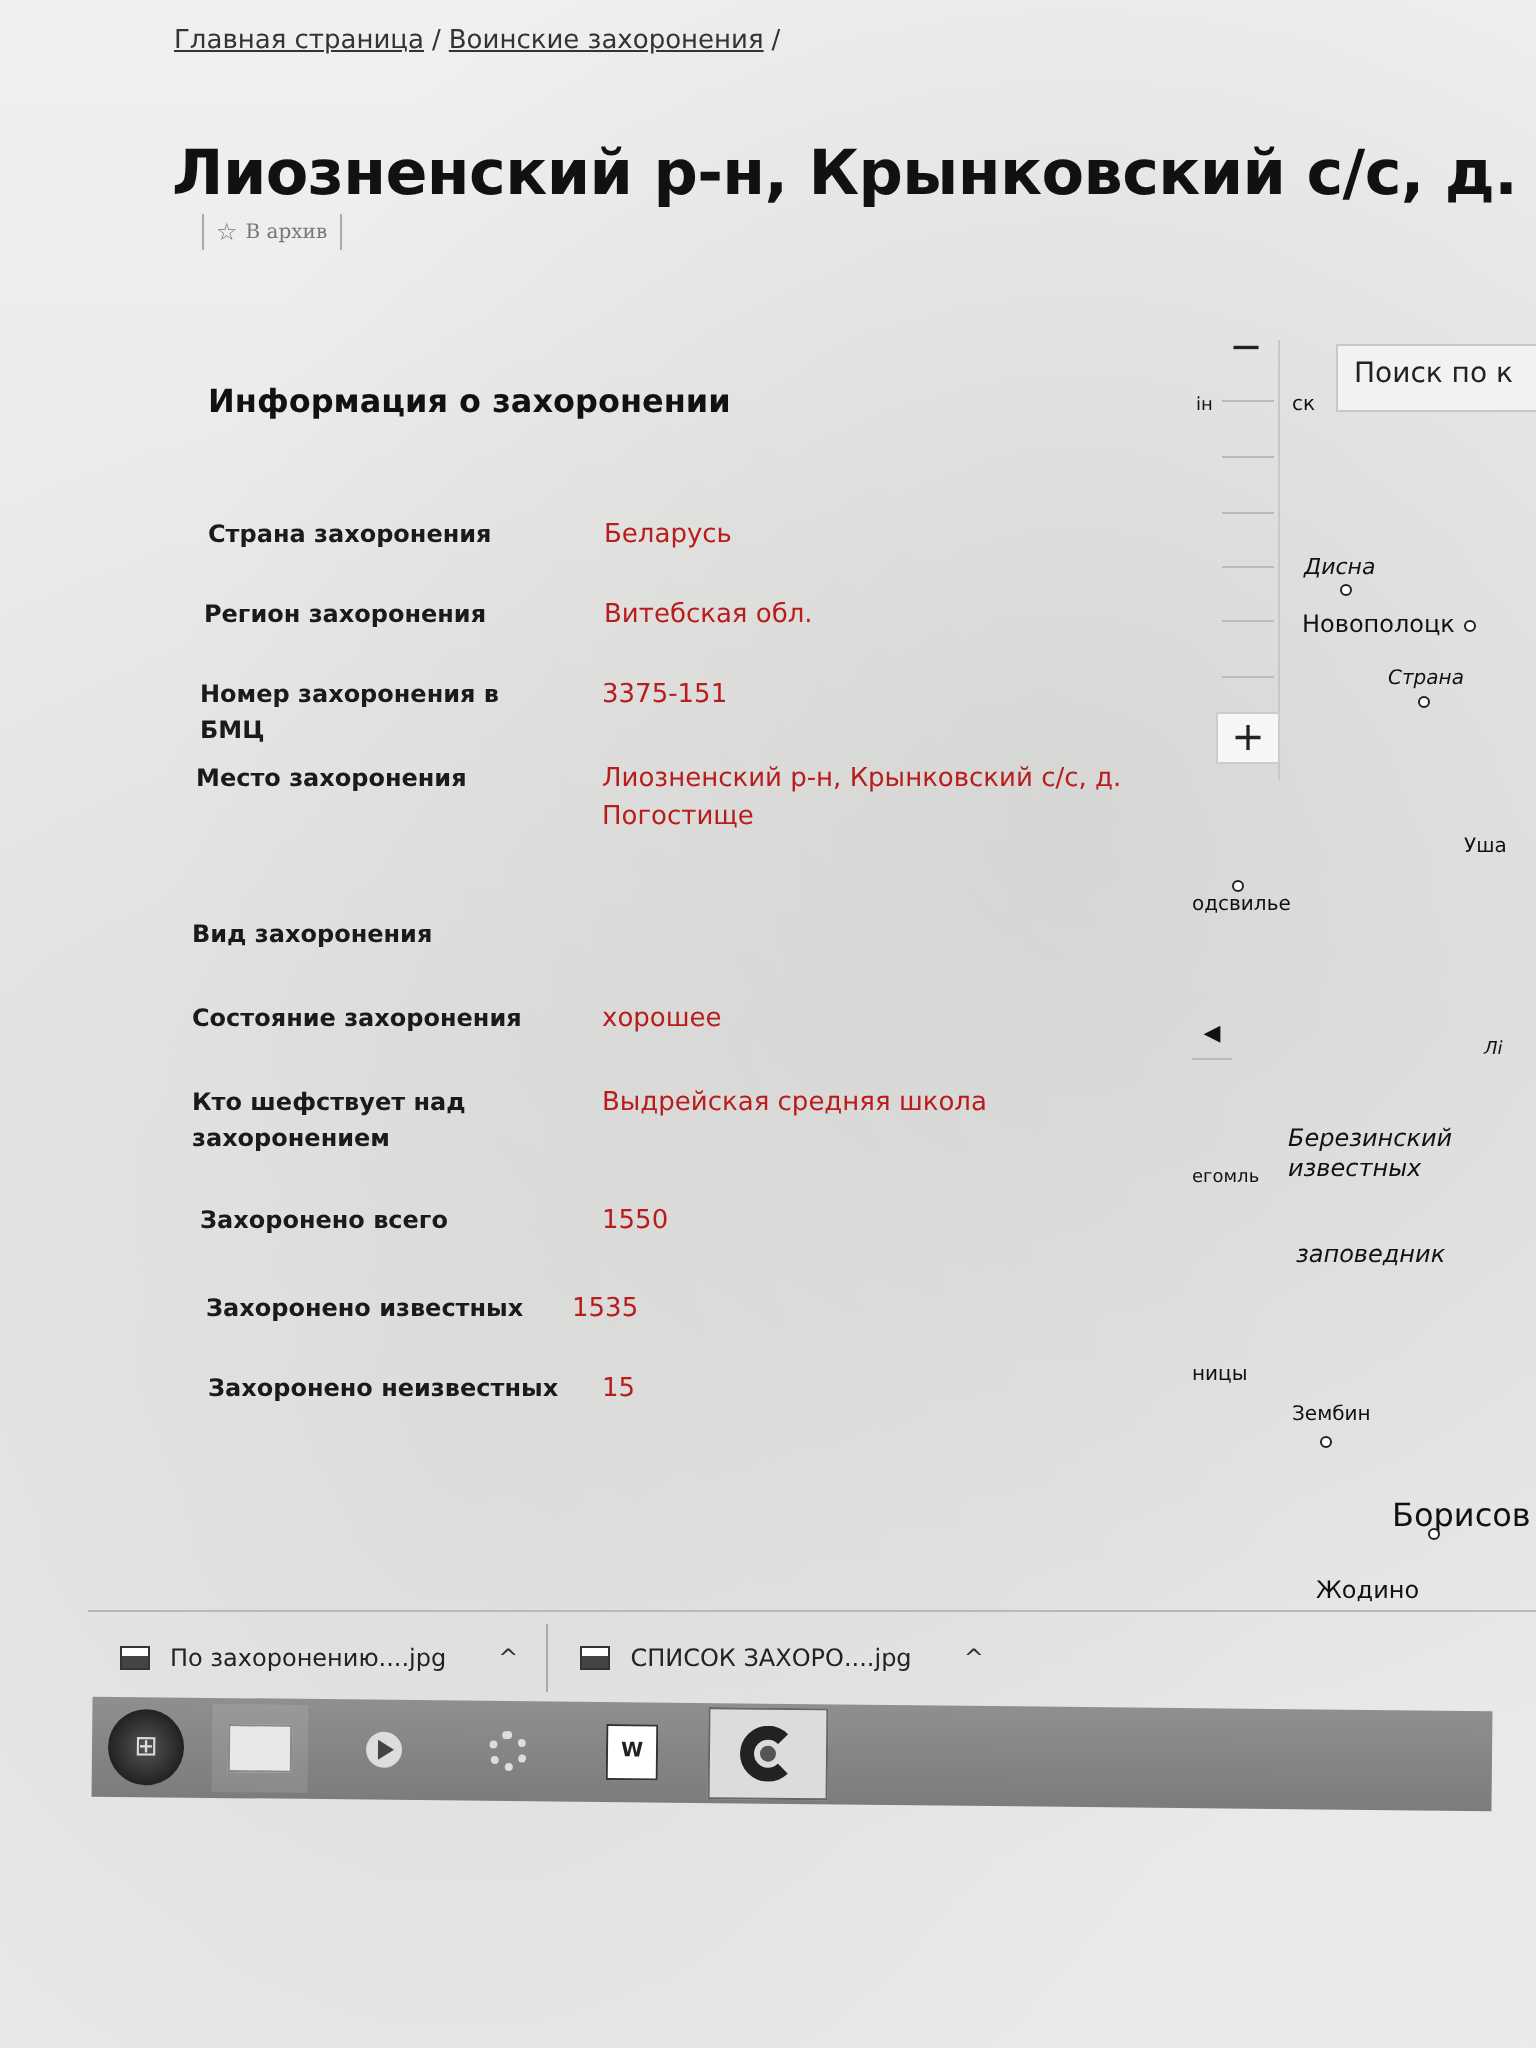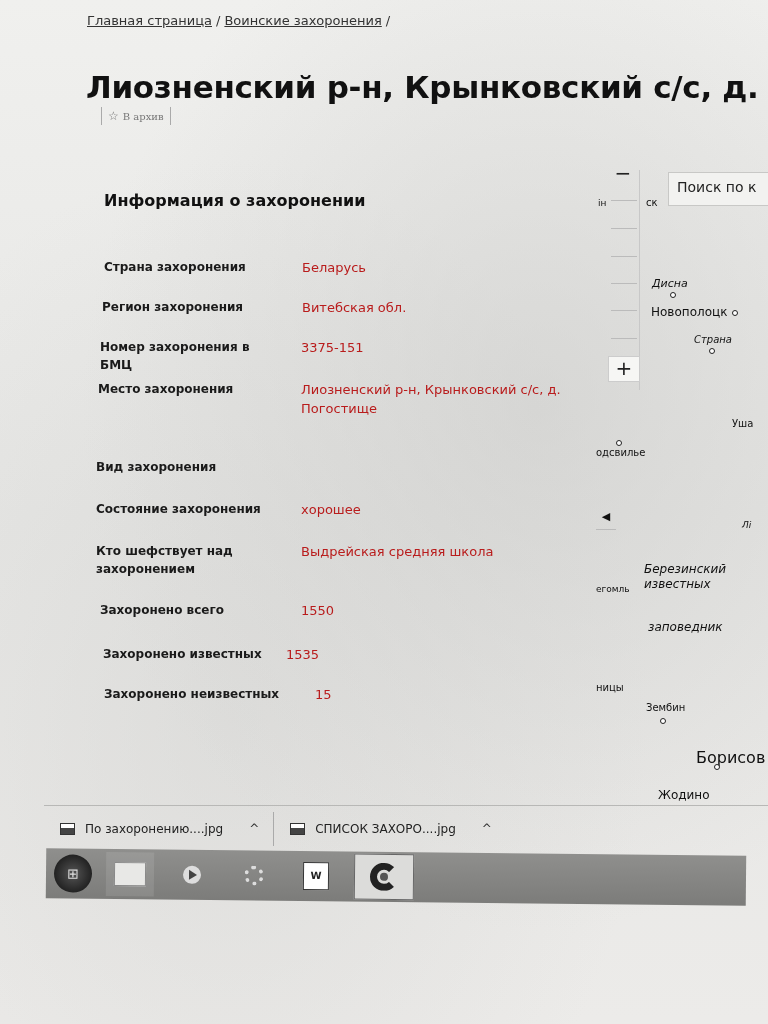--- a/index.html
+++ b/index.html
@@ -154,21 +154,21 @@
   <div class="info-row" style="left:100px; top:601px;">
     <span class="info-label">Захоронено всего</span>
     <span class="info-value" style="left:201px;">1550</span>
   </div>
   <div class="info-row" style="left:103px; top:645px;">
     <span class="info-label">Захоронено известных</span>
     <span class="info-value" style="left:183px;">1535</span>
   </div>
   <div class="info-row" style="left:104px; top:685px;">
     <span class="info-label">Захоронено неизвестных</span>
-    <span class="info-value" style="left:211px;">15</span>
+    <span class="info-value" style="left:197px;">15</span>
   </div>
 </div>
 
 <div class="map">
   <div class="zoom-rail">
     <div class="zoom-tick" style="top:30px;"></div>
     <div class="zoom-tick" style="top:58px;"></div>
     <div class="zoom-tick" style="top:86px;"></div>
     <div class="zoom-tick" style="top:113px;"></div>
     <div class="zoom-tick" style="top:140px;"></div>

